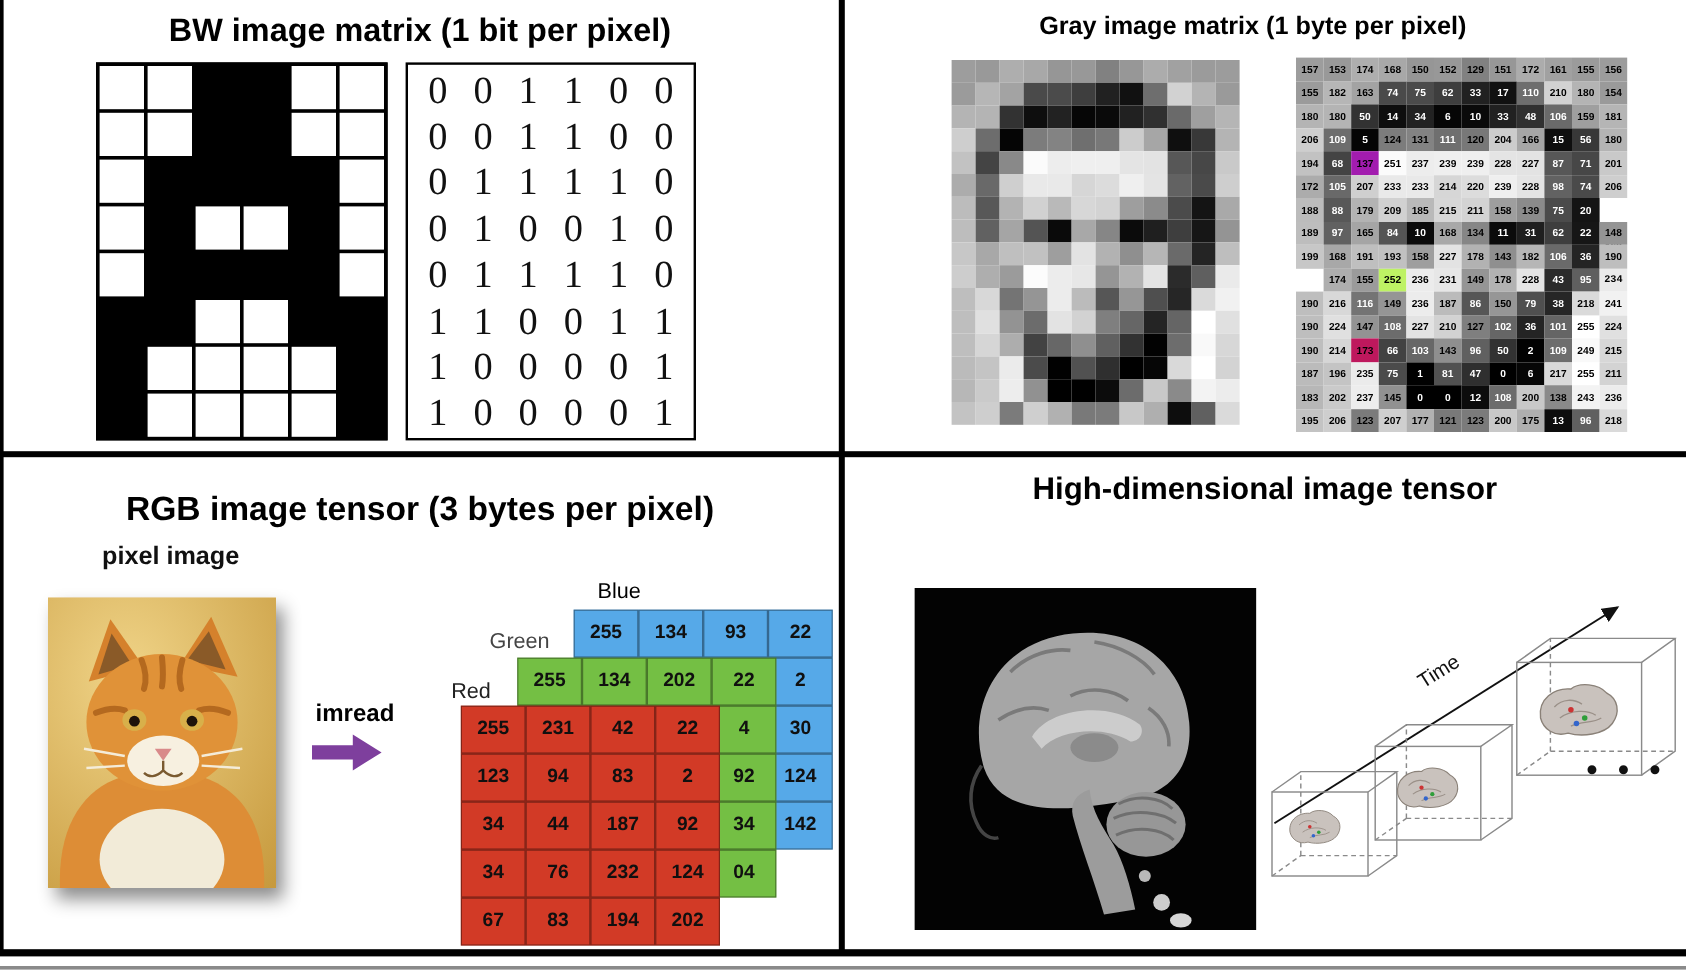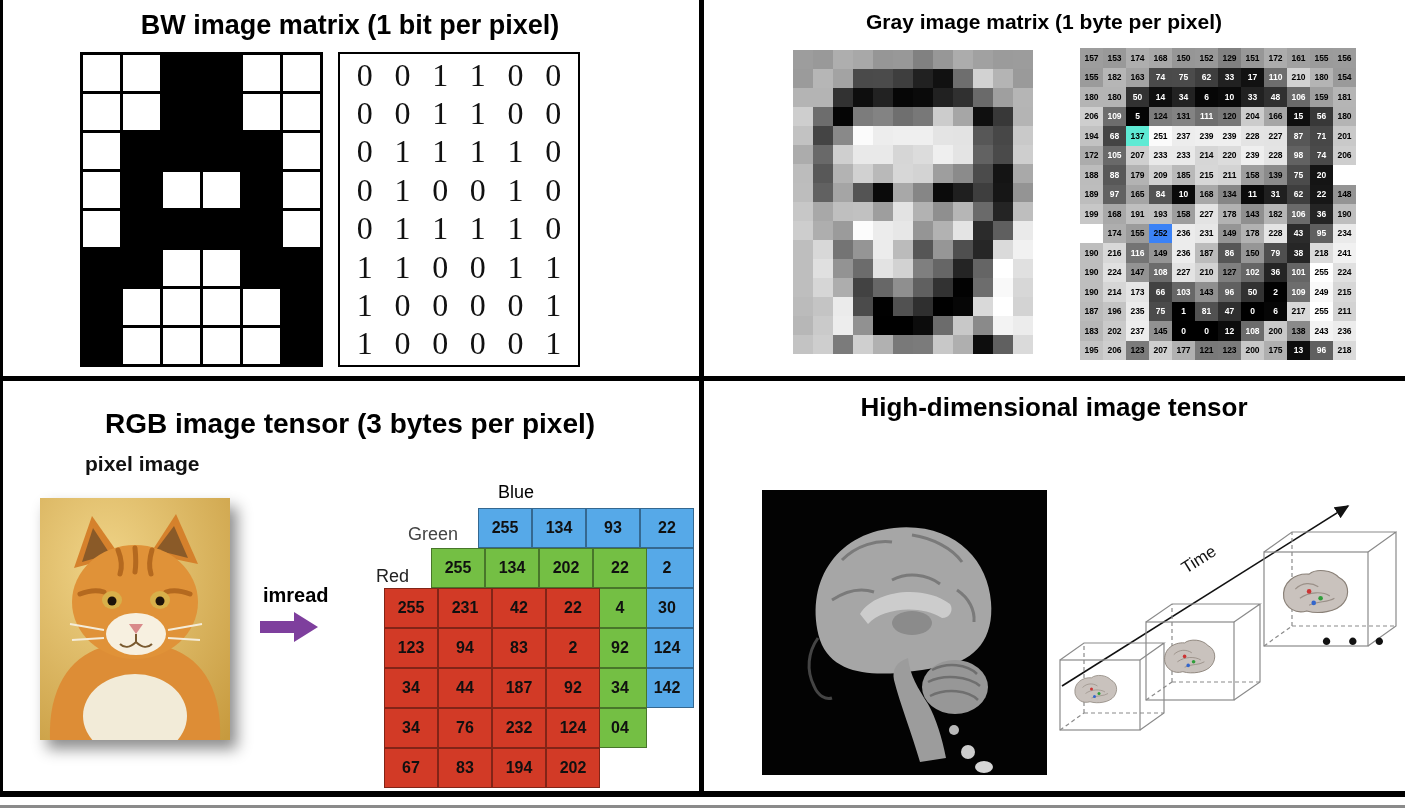--- a/index.html
+++ b/index.html
@@ -418,21 +418,21 @@
       <div class="gm-cell" style="background: rgb(131, 131, 131); color: rgb(0, 0, 0);">131</div>
       <div class="gm-cell" style="background: rgb(111, 111, 111); color: rgb(255, 255, 255);">111</div>
       <div class="gm-cell" style="background: rgb(120, 120, 120); color: rgb(0, 0, 0);">120</div>
       <div class="gm-cell" style="background: rgb(204, 204, 204); color: rgb(0, 0, 0);">204</div>
       <div class="gm-cell" style="background: rgb(166, 166, 166); color: rgb(0, 0, 0);">166</div>
       <div class="gm-cell" style="background: rgb(15, 15, 15); color: rgb(255, 255, 255);">15</div>
       <div class="gm-cell" style="background: rgb(56, 56, 56); color: rgb(255, 255, 255);">56</div>
       <div class="gm-cell" style="background: rgb(180, 180, 180); color: rgb(0, 0, 0);">180</div>
       <div class="gm-cell" style="background: rgb(194, 194, 194); color: rgb(0, 0, 0);">194</div>
       <div class="gm-cell" style="background: rgb(68, 68, 68); color: rgb(255, 255, 255);">68</div>
-      <div class="gm-cell" style="background: #5eead4; color: rgb(0, 0, 0); text-align: right;">137</div>
+      <div class="gm-cell" style="background: #a21caf; color: rgb(0, 0, 0); text-align: right;">137</div>
       <div class="gm-cell" style="background: rgb(251, 251, 251); color: rgb(0, 0, 0);">251</div>
       <div class="gm-cell" style="background: rgb(237, 237, 237); color: rgb(0, 0, 0);">237</div>
       <div class="gm-cell" style="background: rgb(239, 239, 239); color: rgb(0, 0, 0);">239</div>
       <div class="gm-cell" style="background: rgb(239, 239, 239); color: rgb(0, 0, 0);">239</div>
       <div class="gm-cell" style="background: rgb(228, 228, 228); color: rgb(0, 0, 0);">228</div>
       <div class="gm-cell" style="background: rgb(227, 227, 227); color: rgb(0, 0, 0);">227</div>
       <div class="gm-cell" style="background: rgb(87, 87, 87); color: rgb(255, 255, 255);">87</div>
       <div class="gm-cell" style="background: rgb(71, 71, 71); color: rgb(255, 255, 255);">71</div>
       <div class="gm-cell" style="background: rgb(201, 201, 201); color: rgb(0, 0, 0);">201</div>
       <div class="gm-cell" style="background: rgb(172, 172, 172); color: rgb(0, 0, 0);">172</div>
@@ -479,29 +479,29 @@
       <div class="gm-cell" style="background: rgb(227, 227, 227); color: rgb(0, 0, 0);">227</div>
       <div class="gm-cell" style="background: rgb(178, 178, 178); color: rgb(0, 0, 0);">178</div>
       <div class="gm-cell" style="background: rgb(143, 143, 143); color: rgb(0, 0, 0);">143</div>
       <div class="gm-cell" style="background: rgb(182, 182, 182); color: rgb(0, 0, 0);">182</div>
       <div class="gm-cell" style="background: rgb(106, 106, 106); color: rgb(255, 255, 255);">106</div>
       <div class="gm-cell" style="background: rgb(36, 36, 36); color: rgb(255, 255, 255);">36</div>
       <div class="gm-cell" style="background: rgb(190, 190, 190); color: rgb(0, 0, 0);">190</div>
       <div class="gm-cell" style="background: rgb(205, 205, 205); color: rgb(0, 0, 0); margin-top: 28px;">205</div>
       <div class="gm-cell" style="background: rgb(174, 174, 174); color: rgb(0, 0, 0);">174</div>
       <div class="gm-cell" style="background: rgb(155, 155, 155); color: rgb(0, 0, 0);">155</div>
-      <div class="gm-cell" style="background: #3b82f6; color: rgb(0, 0, 0);">252</div>
+      <div class="gm-cell" style="background: #bef264; color: rgb(0, 0, 0);">252</div>
       <div class="gm-cell" style="background: rgb(236, 236, 236); color: rgb(0, 0, 0);">236</div>
       <div class="gm-cell" style="background: rgb(231, 231, 231); color: rgb(0, 0, 0);">231</div>
       <div class="gm-cell" style="background: rgb(149, 149, 149); color: rgb(0, 0, 0);">149</div>
       <div class="gm-cell" style="background: rgb(178, 178, 178); color: rgb(0, 0, 0);">178</div>
       <div class="gm-cell" style="background: rgb(228, 228, 228); color: rgb(0, 0, 0);">228</div>
       <div class="gm-cell" style="background: rgb(43, 43, 43); color: rgb(255, 255, 255);">43</div>
       <div class="gm-cell" style="background: rgb(95, 95, 95); color: rgb(255, 255, 255);">95</div>
-      <div class="gm-cell" style="background: rgb(234, 234, 234); color: rgb(0, 0, 0);">234</div>
+      <div class="gm-cell" style="background: rgb(234, 234, 234); color: rgb(0, 0, 0); font-family: Liberation Mono, monospace;">234</div>
       <div class="gm-cell" style="background: rgb(190, 190, 190); color: rgb(0, 0, 0);">190</div>
       <div class="gm-cell" style="background: rgb(216, 216, 216); color: rgb(0, 0, 0);">216</div>
       <div class="gm-cell" style="background: rgb(116, 116, 116); color: rgb(255, 255, 255);">116</div>
       <div class="gm-cell" style="background: rgb(149, 149, 149); color: rgb(0, 0, 0);">149</div>
       <div class="gm-cell" style="background: rgb(236, 236, 236); color: rgb(0, 0, 0);">236</div>
       <div class="gm-cell" style="background: rgb(187, 187, 187); color: rgb(0, 0, 0);">187</div>
       <div class="gm-cell" style="background: rgb(86, 86, 86); color: rgb(255, 255, 255);">86</div>
       <div class="gm-cell" style="background: rgb(150, 150, 150); color: rgb(0, 0, 0);">150</div>
       <div class="gm-cell" style="background: rgb(79, 79, 79); color: rgb(255, 255, 255);">79</div>
       <div class="gm-cell" style="background: rgb(38, 38, 38); color: rgb(255, 255, 255);">38</div>
@@ -514,21 +514,21 @@
       <div class="gm-cell" style="background: rgb(227, 227, 227); color: rgb(0, 0, 0);">227</div>
       <div class="gm-cell" style="background: rgb(210, 210, 210); color: rgb(0, 0, 0);">210</div>
       <div class="gm-cell" style="background: rgb(127, 127, 127); color: rgb(0, 0, 0);">127</div>
       <div class="gm-cell" style="background: rgb(102, 102, 102); color: rgb(255, 255, 255);">102</div>
       <div class="gm-cell" style="background: rgb(36, 36, 36); color: rgb(255, 255, 255);">36</div>
       <div class="gm-cell" style="background: rgb(101, 101, 101); color: rgb(255, 255, 255);">101</div>
       <div class="gm-cell" style="background: rgb(255, 255, 255); color: rgb(0, 0, 0);">255</div>
       <div class="gm-cell" style="background: rgb(224, 224, 224); color: rgb(0, 0, 0);">224</div>
       <div class="gm-cell" style="background: rgb(190, 190, 190); color: rgb(0, 0, 0);">190</div>
       <div class="gm-cell" style="background: rgb(214, 214, 214); color: rgb(0, 0, 0);">214</div>
-      <div class="gm-cell" style="background: #e5e5e5; color: rgb(0, 0, 0);">173</div>
+      <div class="gm-cell" style="background: #be185d; color: rgb(0, 0, 0);">173</div>
       <div class="gm-cell" style="background: rgb(66, 66, 66); color: rgb(255, 255, 255);">66</div>
       <div class="gm-cell" style="background: rgb(103, 103, 103); color: rgb(255, 255, 255);">103</div>
       <div class="gm-cell" style="background: rgb(143, 143, 143); color: rgb(0, 0, 0);">143</div>
       <div class="gm-cell" style="background: rgb(96, 96, 96); color: rgb(255, 255, 255);">96</div>
       <div class="gm-cell" style="background: rgb(50, 50, 50); color: rgb(255, 255, 255);">50</div>
       <div class="gm-cell" style="background: rgb(2, 2, 2); color: rgb(255, 255, 255);">2</div>
       <div class="gm-cell" style="background: rgb(109, 109, 109); color: rgb(255, 255, 255);">109</div>
       <div class="gm-cell" style="background: rgb(249, 249, 249); color: rgb(0, 0, 0);">249</div>
       <div class="gm-cell" style="background: rgb(215, 215, 215); color: rgb(0, 0, 0);">215</div>
       <div class="gm-cell" style="background: rgb(187, 187, 187); color: rgb(0, 0, 0);">187</div>

